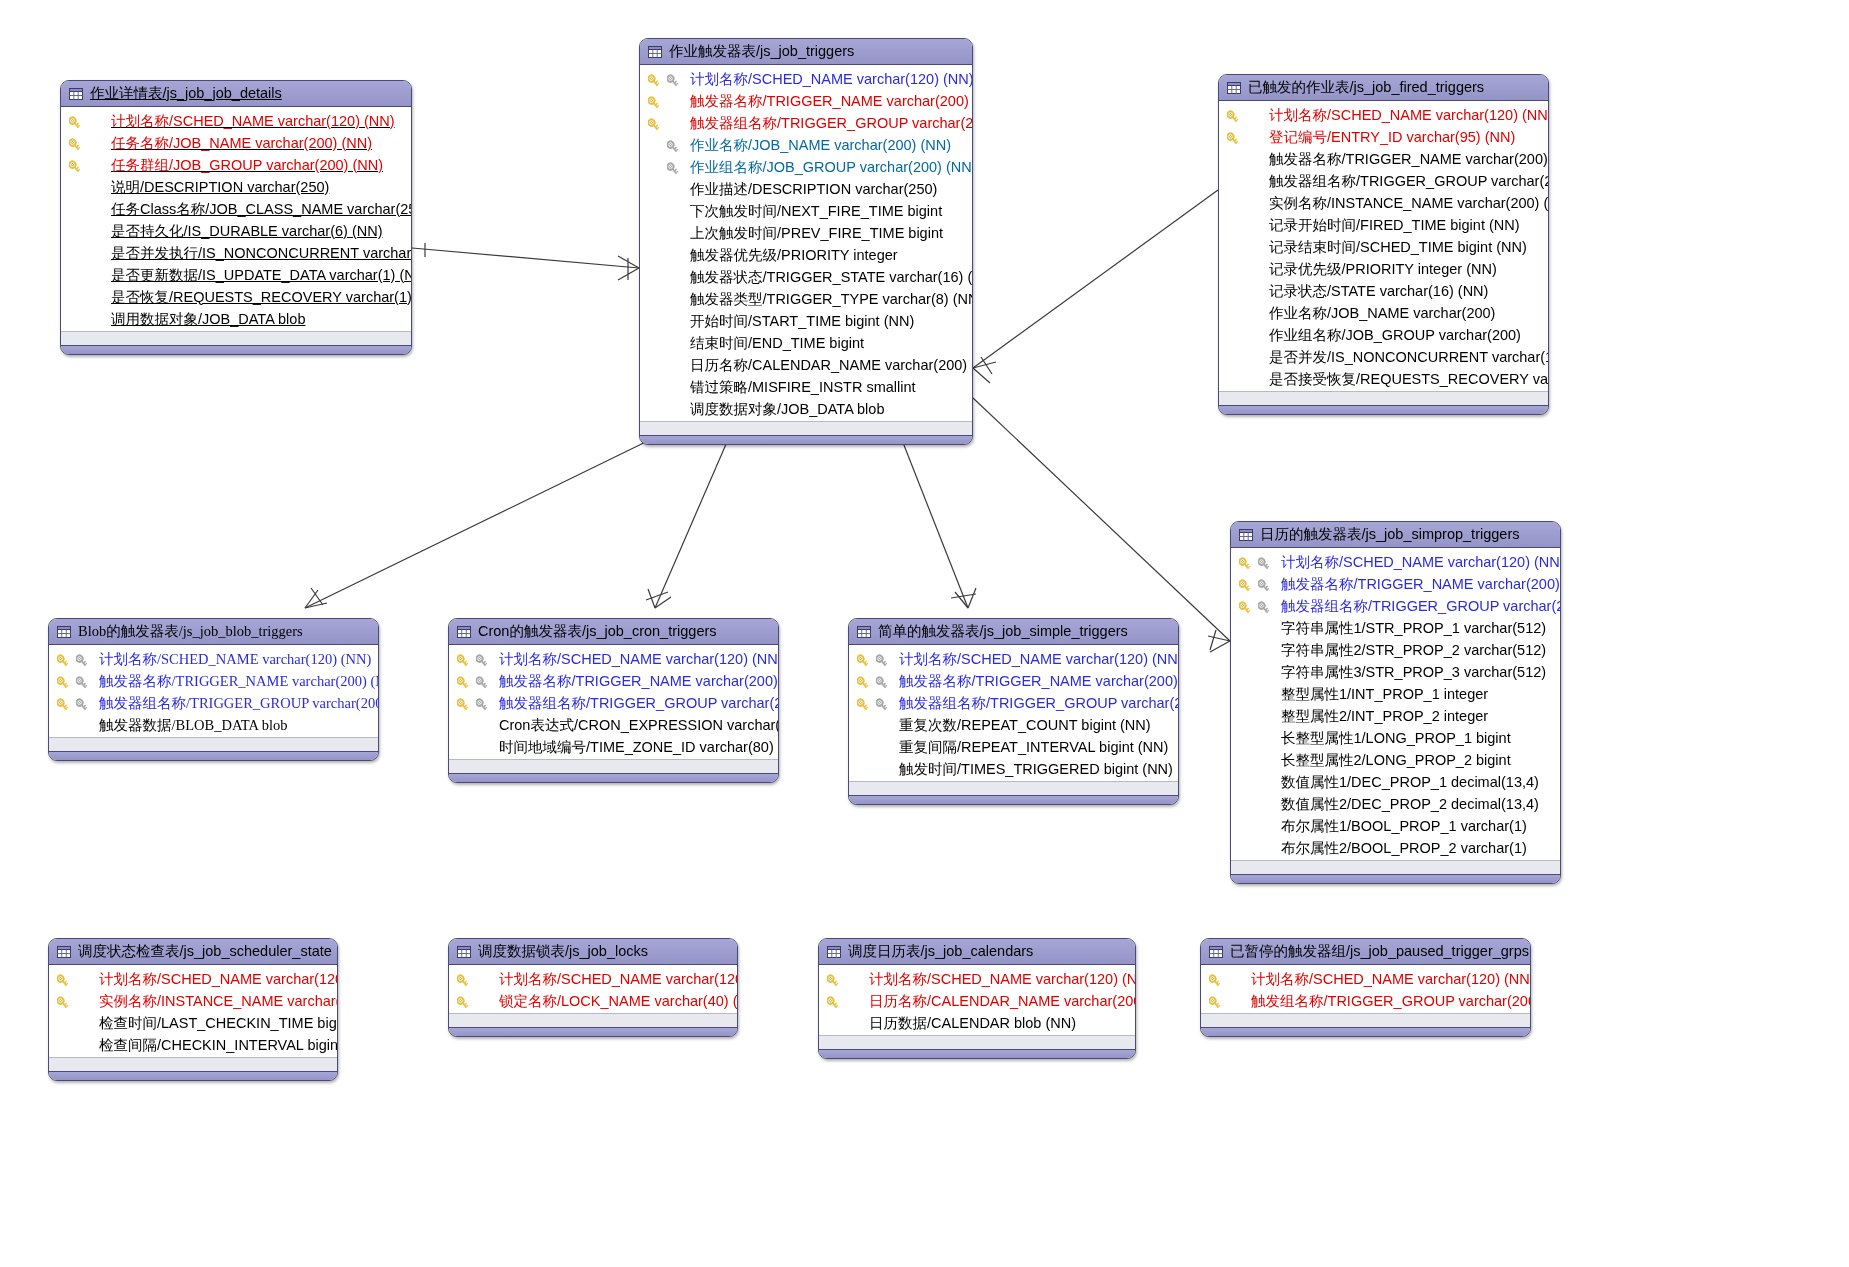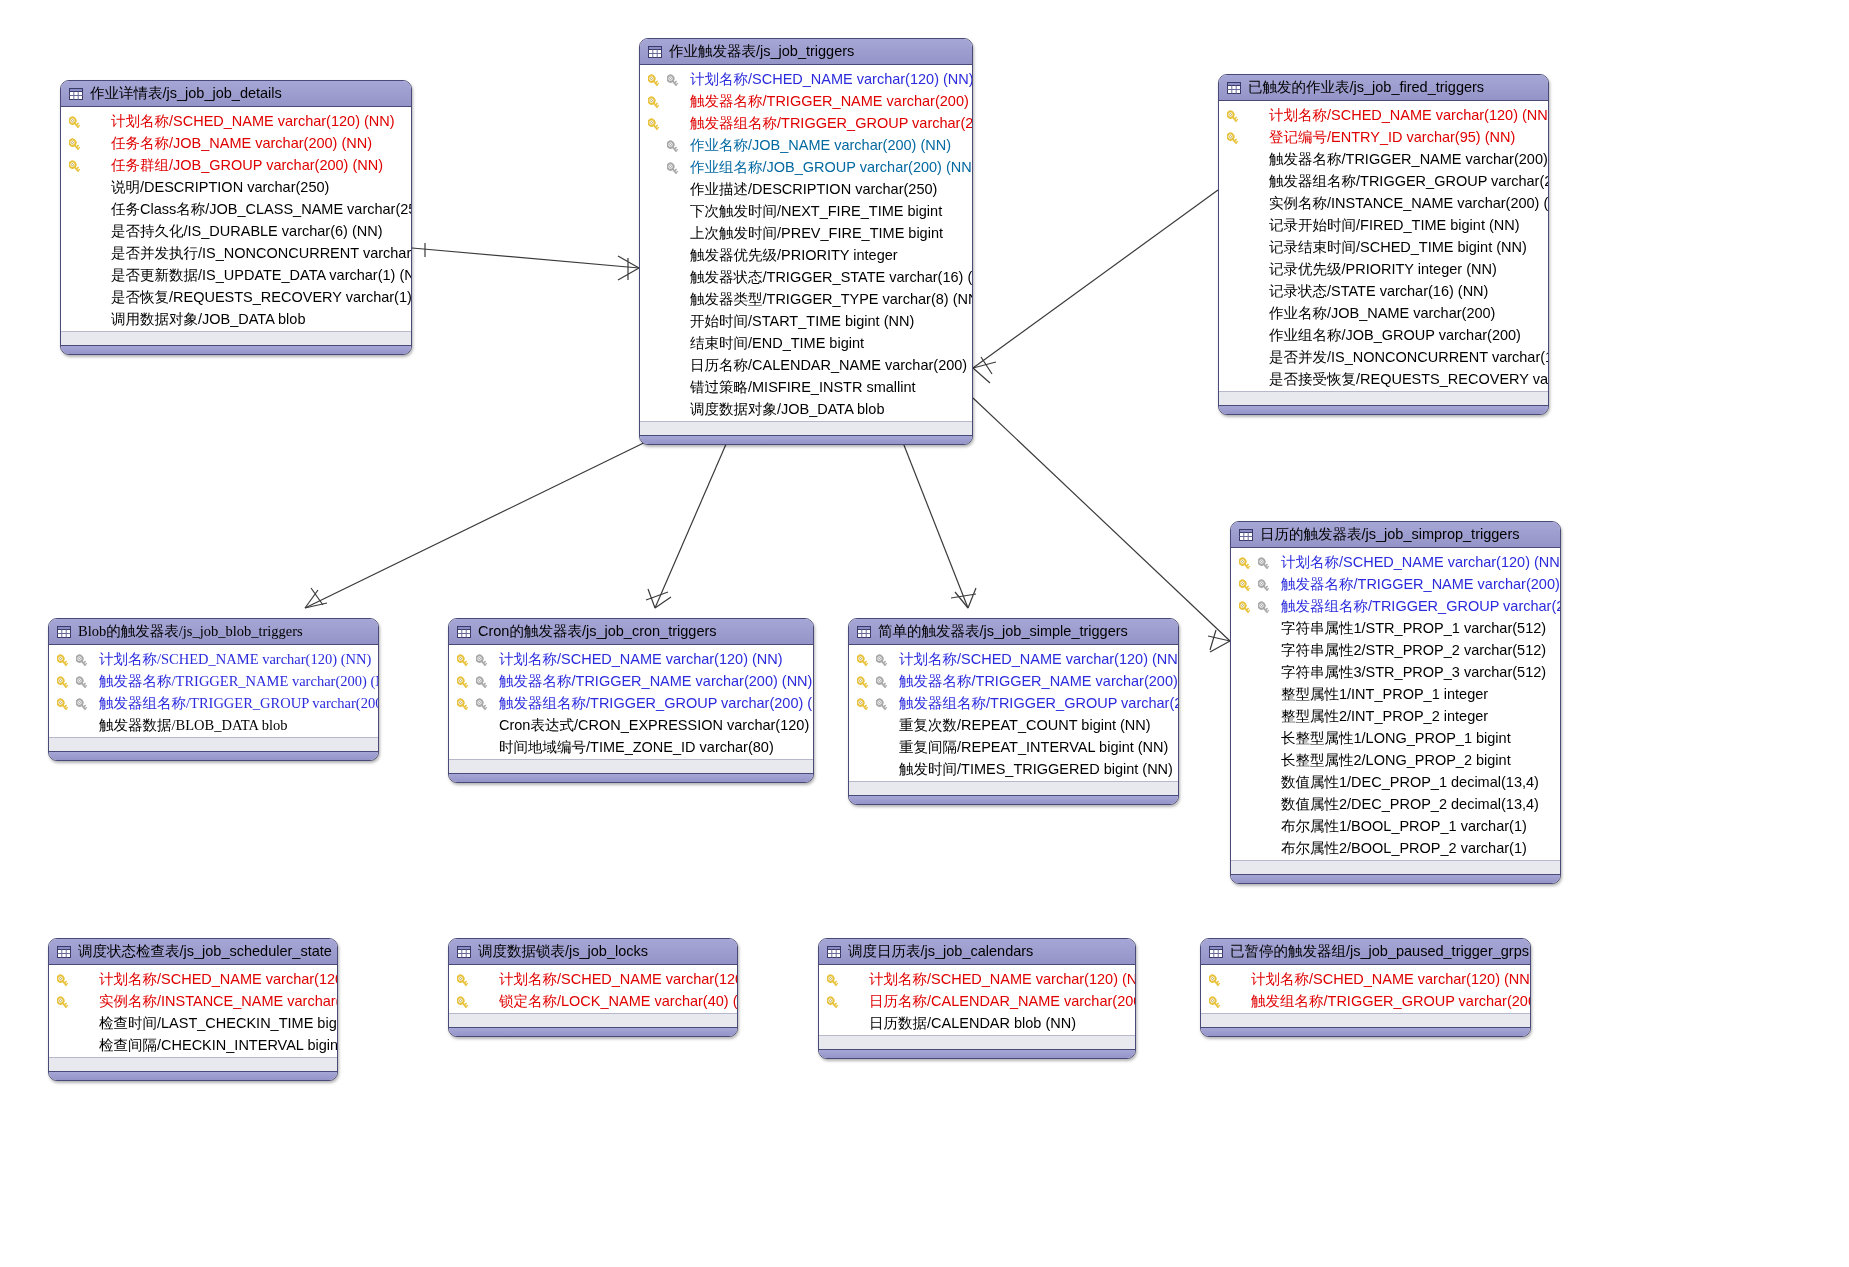--- a/index.html
+++ b/index.html
@@ -118,21 +118,21 @@
       <path d="M 655 608 L 648 589 M 655 608 L 671 597 M 646 600 L 668 592"></path>
       <path d="M 722 427 L 738 436"></path>
 
       <path d="M 900 435 L 968 608"></path>
       <path d="M 968 608 L 955 592 M 968 608 L 976 588 M 951 598 L 976 594"></path>
       <path d="M 888 430 L 906 440"></path>
     </g>
   </svg>
 
   <div id="entities-host">
-      <div class="entity" style="left: 60px; top: 80px; width: 352px;">
+      <div class="entity" style="left: 60px; top: 80px; width: 352px; text-decoration: underline;">
         <div class="entity-header">
           <svg class="table-icon" viewBox="0 0 14 12">
             <rect x="0.5" y="0.5" width="13" height="11" fill="#ffffff" stroke="#3a3a6a"></rect>
             <rect x="0.5" y="0.5" width="13" height="3" fill="#8c8cc4" stroke="#3a3a6a"></rect>
             <line x1="4.8" y1="3.5" x2="4.8" y2="11.5" stroke="#6a6a9a"></line>
             <line x1="9.2" y1="3.5" x2="9.2" y2="11.5" stroke="#6a6a9a"></line>
             <line x1="0.5" y1="7.5" x2="13.5" y2="7.5" stroke="#6a6a9a"></line>
           </svg>
           <span>作业详情表/js_job_job_details</span>
         </div>
@@ -713,21 +713,21 @@
           </div>
           <div class="attr plain">
             <span class="keyslot"></span>
             <span class="keyslot"></span>
             <span class="attr-text">触发器数据/BLOB_DATA blob</span>
           </div>
         </div>
         <div class="entity-footer"></div>
         <div class="entity-footerbar"></div>
       </div>
-      <div class="entity" style="left: 448px; top: 618px; width: 366px;">
+      <div class="entity" style="left: 448px; top: 618px; width: 331px;">
         <div class="entity-header">
           <svg class="table-icon" viewBox="0 0 14 12">
             <rect x="0.5" y="0.5" width="13" height="11" fill="#ffffff" stroke="#3a3a6a"></rect>
             <rect x="0.5" y="0.5" width="13" height="3" fill="#8c8cc4" stroke="#3a3a6a"></rect>
             <line x1="4.8" y1="3.5" x2="4.8" y2="11.5" stroke="#6a6a9a"></line>
             <line x1="9.2" y1="3.5" x2="9.2" y2="11.5" stroke="#6a6a9a"></line>
             <line x1="0.5" y1="7.5" x2="13.5" y2="7.5" stroke="#6a6a9a"></line>
           </svg>
           <span>Cron的触发器表/js_job_cron_triggers</span>
         </div>

